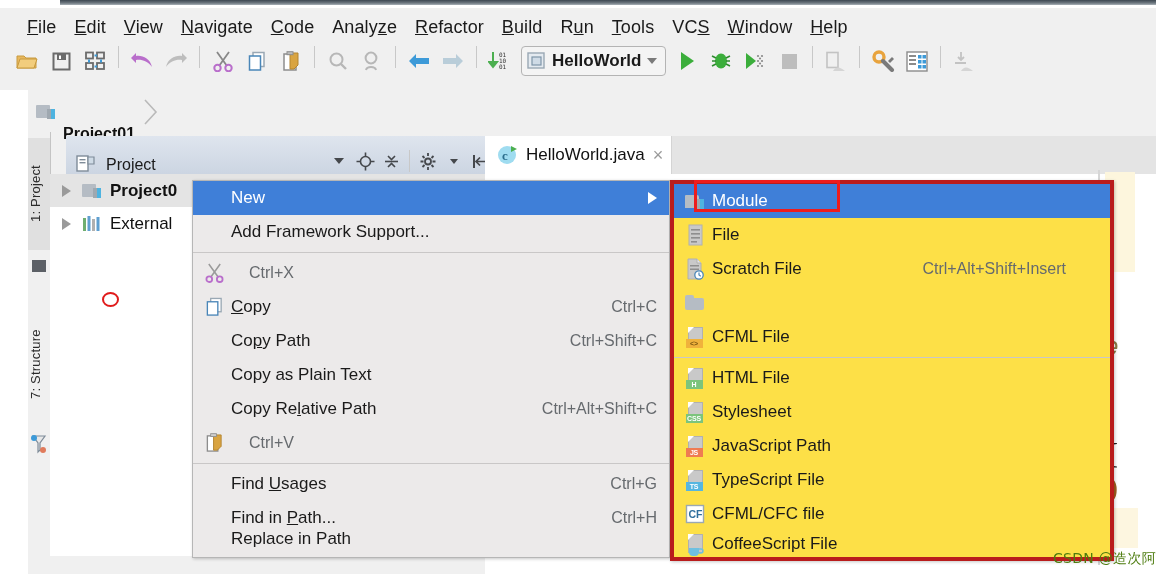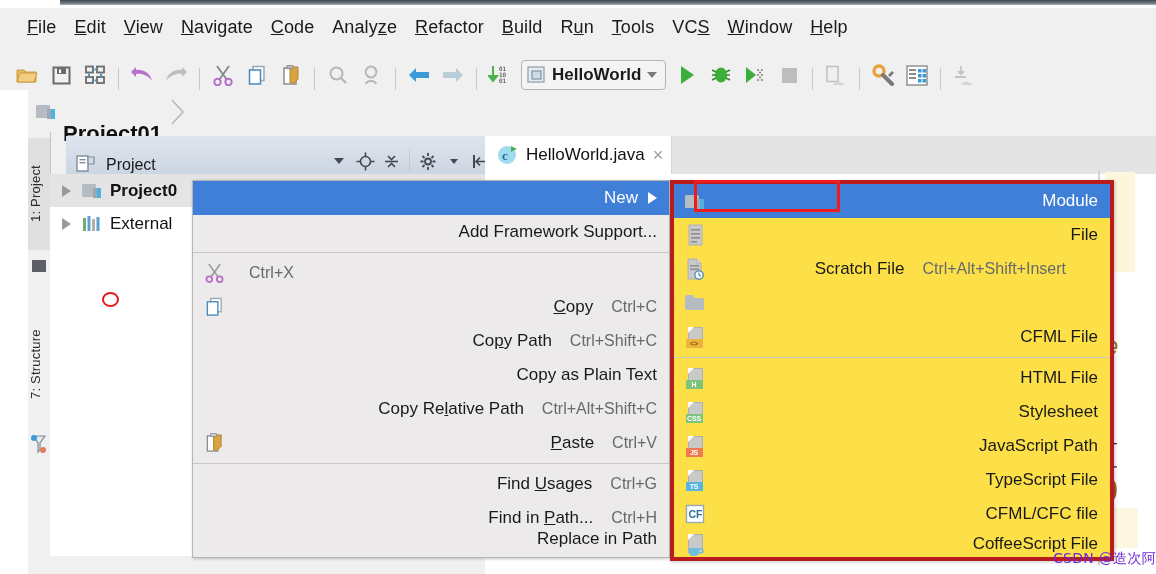--- a/index.html
+++ b/index.html
@@ -55,21 +55,21 @@
     white-space: nowrap;
     letter-spacing: 0.1px;
   }
   .menubar-item u { text-decoration: underline; text-underline-offset: 1px; }
 
   
   .toolbar {
     position: absolute; left: 0; top: 46px;
     width: 1156px; height: 44px;
     background: #f0f0f0;
-    display: flex; align-items: flex-end;
+    display: flex; align-items: flex-start;
     padding-left: 10px;
     box-sizing: border-box;
   }
   .tbtn {
     width: 30px; height: 30px;
     display: flex; align-items: center; justify-content: center;
     margin: 0 2px;
     flex: none;
   }
   .tsep {
@@ -107,21 +107,21 @@
     position: absolute; left: 0; top: 90px;
     width: 28px; height: 42px;
     background: #ffffff;
   }
   .breadcrumb {
     position: absolute; left: 36px; top: 100px;
     display: flex; align-items: center;
     height: 24px;
   }
   .bc-text {
-    font-size: 22px; font-weight: bold; color: #111;
+    font-size: 16px; font-weight: bold; color: #111;
     margin-left: 7px;
     margin-top: 44px;
   }
   .bc-arrow {
     margin-left: 9px;
     width: 14px; height: 26px;
   }
 
   
   .vstrip {
@@ -257,21 +257,21 @@
     font-size: 17px;
     color: #1a1a1a;
     white-space: nowrap;
   }
   .mi.hl { background: #3f7fd8; color: #ffffff; }
   .mi-ico {
     width: 26px; height: 24px; flex: none;
     display: flex; align-items: center; justify-content: center;
     margin-right: 4px;
   }
-  .mi-label { flex: 1 1 auto; text-align: right; }
+  .mi-label { flex: 1 1 auto; }
   .mi-label u { text-decoration: underline; text-underline-offset: 1px; }
   .mi-acc {
     color: #666a6e; font-size: 16px; margin-left: 18px; flex: none;
   }
   .mi-sub {
     width: 0; height: 0; flex: none;
     border-top: 6px solid transparent;
     border-bottom: 6px solid transparent;
     border-left: 9px solid #ffffff;
     margin-left: 10px;
@@ -351,21 +351,21 @@
     background: #b5bcc4; border-radius: 0 2px 2px 2px;
   }
   .dir-ico .d2 {
     position: absolute; left: 0; top: 0px;
     width: 9px; height: 4px;
     background: #b5bcc4; border-radius: 2px 2px 0 0;
   }
 
   .watermark {
     position: absolute; right: 8px; bottom: 6px;
-    font-size: 14px; color: #6d28d9;
+    font-size: 14px; color: #4d7c0f;
     font-family: "DejaVu Sans", sans-serif;
     letter-spacing: 0.3px;
   }
 </style>
 </head>
 <body>
 
 <div id="app">
 
   <div class="win-topstrip"></div>
@@ -720,21 +720,20 @@
         <span class="mi-acc">Ctrl+Alt+Shift+C</span>
       </div>
       <div class="mi">
         <span class="mi-ico">
           <svg width="19" height="20" viewBox="0 0 20 21">
             <rect x="2.5" y="3" width="11" height="16" fill="#fff" stroke="#8d8d8d" stroke-width="1.4"></rect>
             <path d="M9 2h8v12l-4 4H9z" fill="#d9a441" stroke="#b38530" stroke-width="1"></path>
             <rect x="6" y="0.7" width="6" height="3" fill="#cfcfcf" stroke="#8d8d8d" stroke-width="0.9"></rect>
           </svg>
         </span>
-        <span class="mi-label"><u>P</u>aste</span>
         <span class="mi-acc">Ctrl+V</span>
       </div>
       <div class="msep"></div>
       <div class="mi">
         <span class="mi-ico"></span>
         <span class="mi-label">Find <u>U</u>sages</span>
         <span class="mi-acc">Ctrl+G</span>
       </div>
       <div class="mi">
         <span class="mi-ico"></span>

